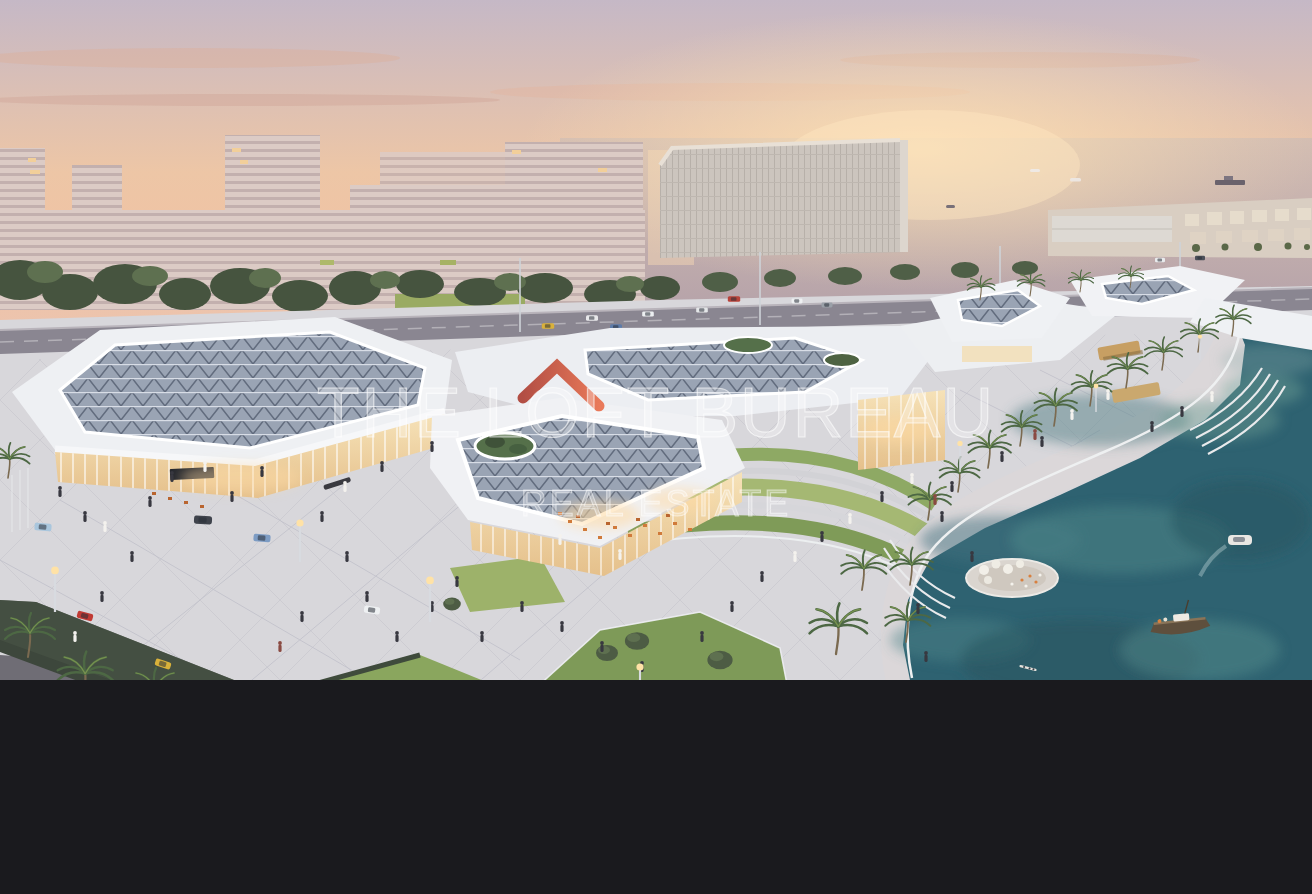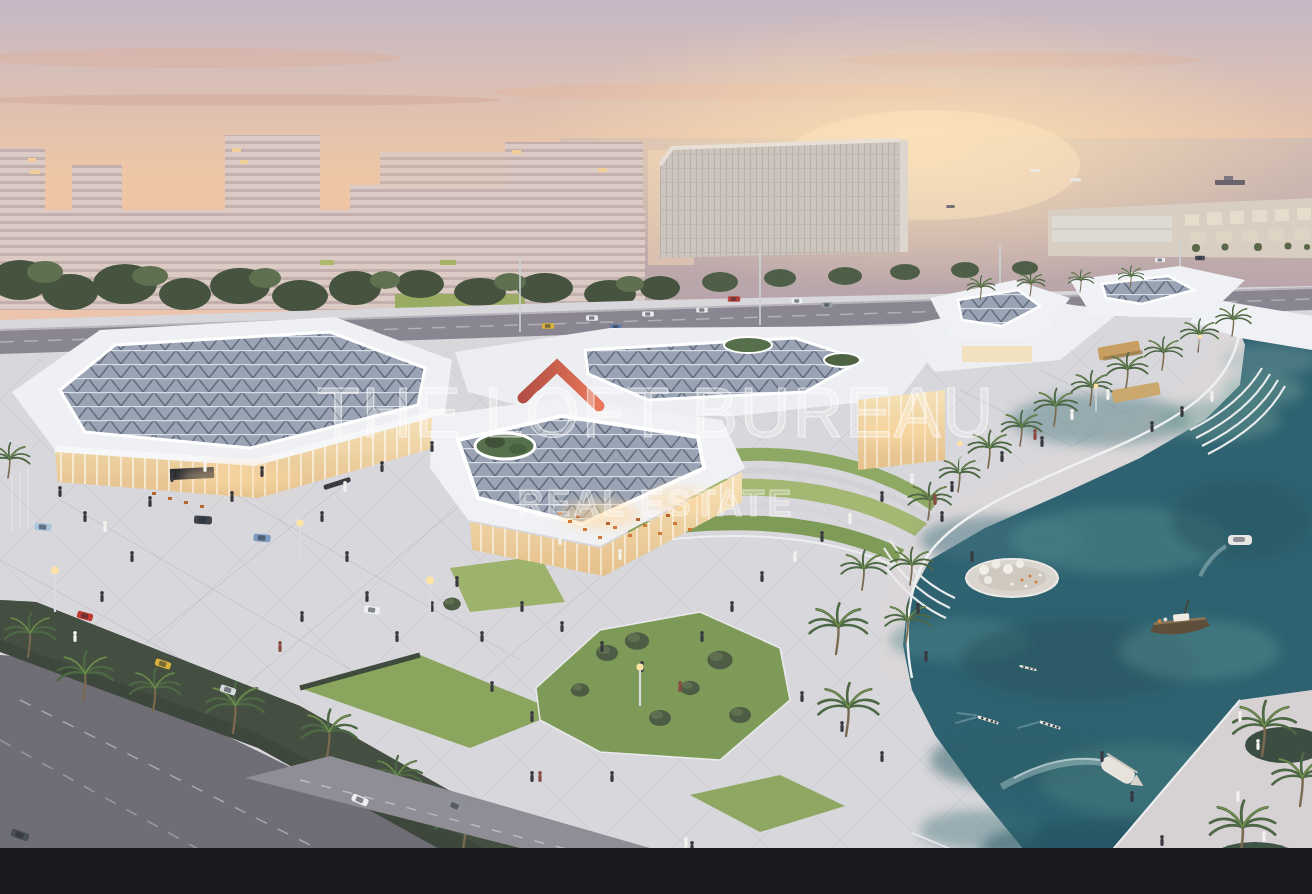--- a/index.html
+++ b/index.html
@@ -1,29 +1,29 @@
 <!DOCTYPE html>
 <html><head>
 <meta charset="utf-8">
 <style>
   html,body{margin:0;padding:0;background:#1a1a1e;}
-  .canvas{position:relative;width:1312px;height:848px;overflow:hidden;font-family:"Liberation Sans",sans-serif;}
+  .canvas{position:relative;width:1312px;height:680px;overflow:hidden;font-family:"Liberation Sans",sans-serif;}
   .scene{position:absolute;inset:0;display:block;}
   .watermark{position:absolute;inset:0;pointer-events:none;}
   .wm-logo{position:absolute;left:505px;top:352px;width:110px;height:64px;opacity:.85;}
   .wm-title{
     position:absolute;left:0;right:0;top:378px;text-align:center;
     font-size:70px;font-weight:400;letter-spacing:2px;line-height:1;
     color:rgba(255,255,255,.30);
     -webkit-text-stroke:1.2px rgba(255,255,255,.58);
     white-space:nowrap;
   }
   .wm-subtitle{
     position:absolute;left:0;right:0;top:486px;text-align:center;
-    font-size:36px;font-weight:700;letter-spacing:3px;line-height:1;
+    font-size:36px;font-weight:400;letter-spacing:3px;line-height:1;
     color:rgba(255,255,255,.26);
     -webkit-text-stroke:1px rgba(255,255,255,.5);
     white-space:nowrap;
   }
 </style>
 </head>
 <body>
 
 <div class="canvas">
 <svg class="scene" viewBox="0 0 1312 894" width="1312" height="894" xmlns="http://www.w3.org/2000/svg">

